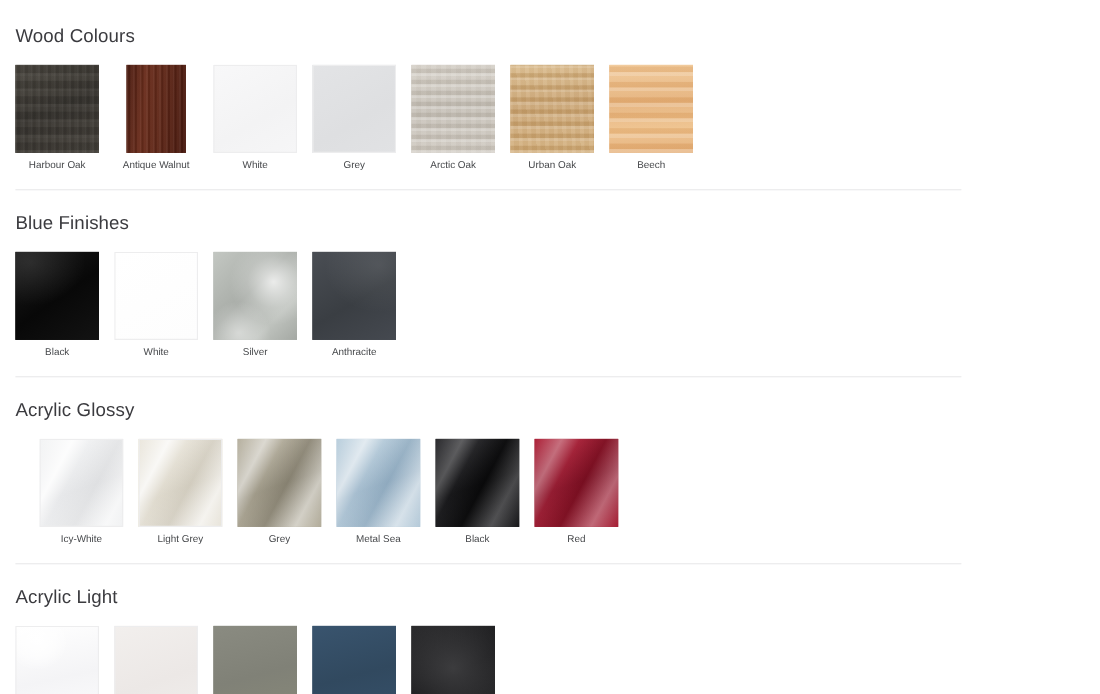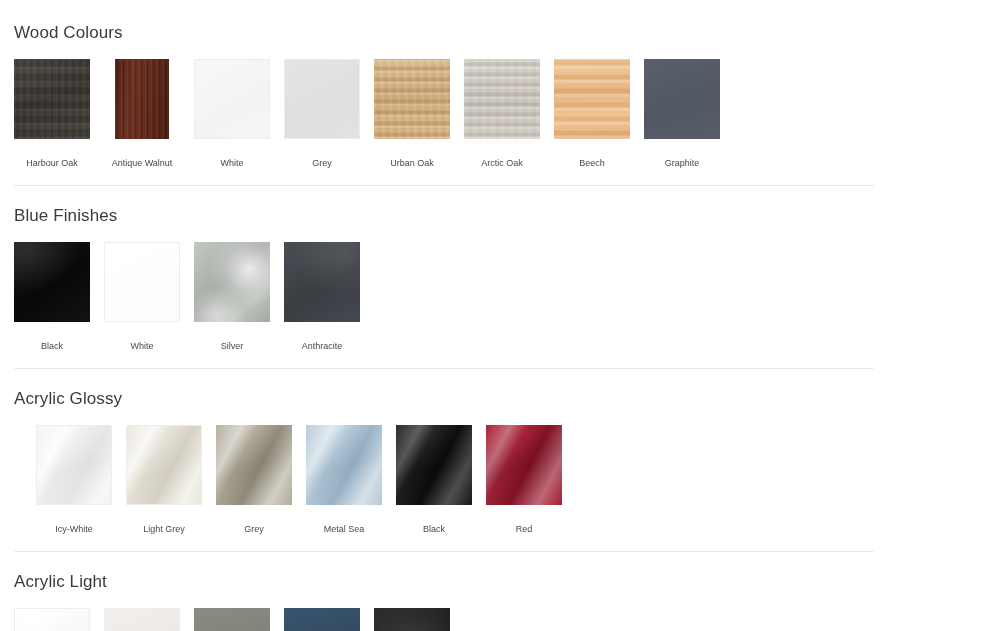--- a/index.html
+++ b/index.html
@@ -69,21 +69,21 @@
   }
   .swatch.hairline {
     box-shadow: inset 0 0 0 1px #ededee;
   }
 
   .swatch-label {
     font-size: 9px;
     line-height: 11px;
     color: #46484b;
     text-align: right;
-    margin-top: 19px;
+    margin-top: 6px;
     white-space: nowrap;
   }
 
   .divider {
     height: 1px;
     background: #e9e9ea;
     margin: 0 14px 0 14px;
     border: 0;
     font-size: 0;
     line-height: 0;
@@ -335,34 +335,30 @@
           </div>
           <div class="swatch-cell">
             <div class="swatch m-wood-white hairline"></div>
             <div class="swatch-label">White</div>
           </div>
           <div class="swatch-cell">
             <div class="swatch m-wood-grey hairline"></div>
             <div class="swatch-label">Grey</div>
           </div>
           <div class="swatch-cell">
+            <div class="swatch m-arctic-oak"></div>
+            <div class="swatch-label">Arctic Oak</div>
+          </div>
+          <div class="swatch-cell">
             <div class="swatch m-urban-oak"></div>
             <div class="swatch-label">Urban Oak</div>
           </div>
           <div class="swatch-cell">
-            <div class="swatch m-arctic-oak"></div>
-            <div class="swatch-label">Arctic Oak</div>
-          </div>
-          <div class="swatch-cell">
             <div class="swatch m-beech"></div>
             <div class="swatch-label">Beech</div>
-          </div>
-          <div class="swatch-cell">
-            <div class="swatch m-graphite"></div>
-            <div class="swatch-label">Graphite</div>
           </div>
         </div>
         <div class="divider" style="margin-top: 16px;"></div>
       </div>
       <div class="section" style="padding-top: 21px;">
         <h2 class="section-heading">Blue Finishes</h2>
         <div class="swatch-row" style="margin-top: 18px;">
           <div class="swatch-cell">
             <div class="swatch m-metal-black"></div>
             <div class="swatch-label">Black</div>

